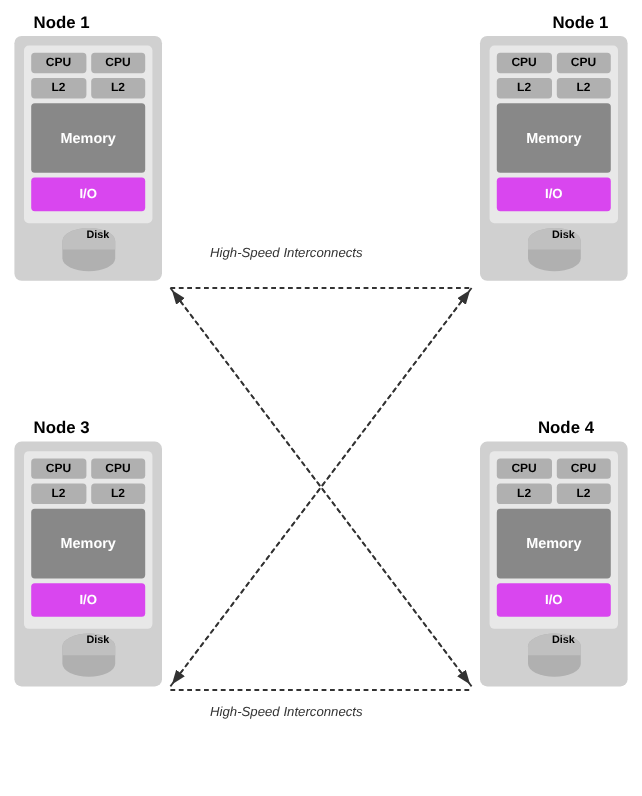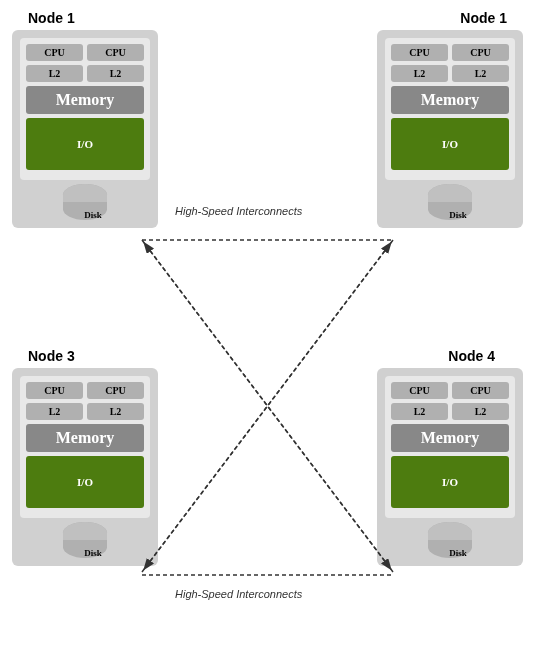--- a/index.html
+++ b/index.html
@@ -28,22 +28,21 @@
       left: 0;
       right: 0;
     }
 
     
     .node {
       position: absolute;
       background: #d0d0d0;
       border-radius: 6px;
       padding: 8px;
-      width: 146px;
-      font-family: Liberation Serif, serif;
+      width: 123px;
     }
 
     .node-inner {
       background: #e8e8e8;
       border-radius: 4px;
       padding: 6px;
     }
 
     .cpu-row {
       display: flex;
@@ -76,52 +75,52 @@
       font-weight: bold;
       padding: 3px 6px;
       flex: 1;
       color: #000;
     }
 
     .memory-box {
       background: #888;
       border-radius: 3px;
       text-align: center;
-      font-size: 16px;
-      font-weight: bold;
-      padding: 5px;
+      font-size: 12px;
+      font-weight: bold;
+      padding: 22px;
       color: #fff;
       margin-bottom: 4px;
     }
 
     .io-box {
-      background: #4d7c0f;
+      background: #d946ef;
       border-radius: 3px;
       text-align: center;
       font-size: 11px;
       font-weight: bold;
-      padding: 20px;
+      padding: 8px;
       color: #fff;
       margin-bottom: 4px;
     }
 
     .disk-container {
       display: flex;
       justify-content: center;
       margin-top: 4px;
     }
 
     .disk-shape {
       width: 44px;
       height: 36px;
       background: #b0b0b0;
       border-radius: 50% / 30%;
       position: relative;
       display: flex;
-      align-items: flex-end;
+      align-items: flex-start;
       justify-content: center;
       padding-left: 16px;
     }
 
     .disk-label {
       font-size: 9px;
       font-weight: bold;
       color: #000;
       position: relative;
       z-index: 1;

